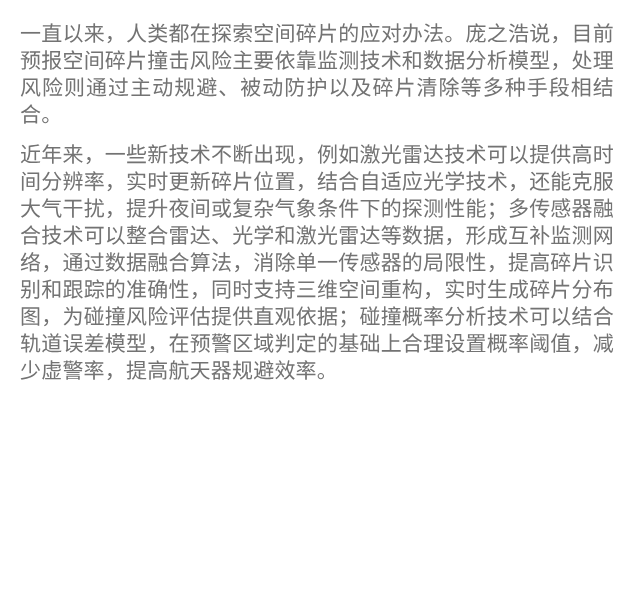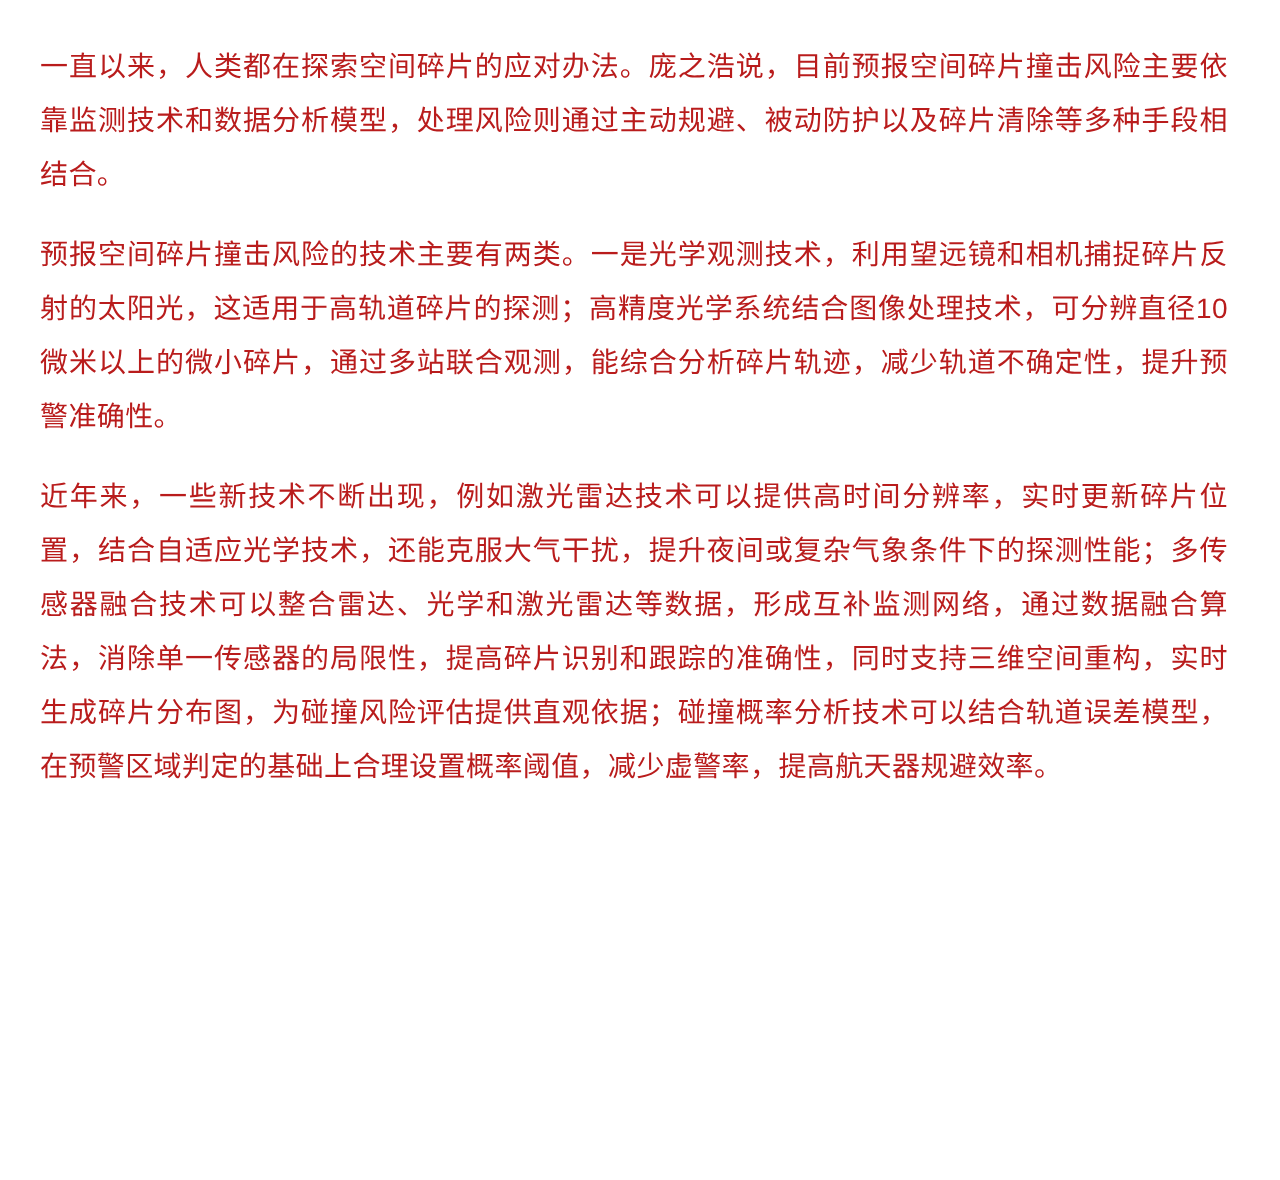--- a/index.html
+++ b/index.html
@@ -20,34 +20,33 @@
   }
   .article-heading {
     font-size: 16.5px;
     font-weight: 400;
     color: #3f3f3f;
     line-height: 27px;
     margin: 0 0 20px 0;
     letter-spacing: 0.2px;
   }
   .article-paragraph {
-    font-size: 14px;
+    font-size: 21px;
     font-weight: 400;
-    color: #b91c1c;
+    color: #737373;
     line-height: 27px;
     margin: 0 0 13px 0;
     text-align: justify;
     letter-spacing: 0.2px;
     word-break: break-all;
   }
 </style>
 </head>
 <body>
 
 <main class="article">
 
   <p class="article-paragraph">一直以来，人类都在探索空间碎片的应对办法。庞之浩说，目前预报空间碎片撞击风险主要依靠监测技术和数据分析模型，处理风险则通过主动规避、被动防护以及碎片清除等多种手段相结合。</p>
 
-  <p class="article-paragraph">预报空间碎片撞击风险的技术主要有两类。一是光学观测技术，利用望远镜和相机捕捉碎片反射的太阳光，这适用于高轨道碎片的探测；高精度光学系统结合图像处理技术，可分辨直径10微米以上的微小碎片，通过多站联合观测，能综合分析碎片轨迹，减少轨道不确定性，提升预警准确性。</p>
 
 
   <p class="article-paragraph">近年来，一些新技术不断出现，例如激光雷达技术可以提供高时间分辨率，实时更新碎片位置，结合自适应光学技术，还能克服大气干扰，提升夜间或复杂气象条件下的探测性能；多传感器融合技术可以整合雷达、光学和激光雷达等数据，形成互补监测网络，通过数据融合算法，消除单一传感器的局限性，提高碎片识别和跟踪的准确性，同时支持三维空间重构，实时生成碎片分布图，为碰撞风险评估提供直观依据；碰撞概率分析技术可以结合轨道误差模型，在预警区域判定的基础上合理设置概率阈值，减少虚警率，提高航天器规避效率。</p>
 </main>
 
 </body></html>

